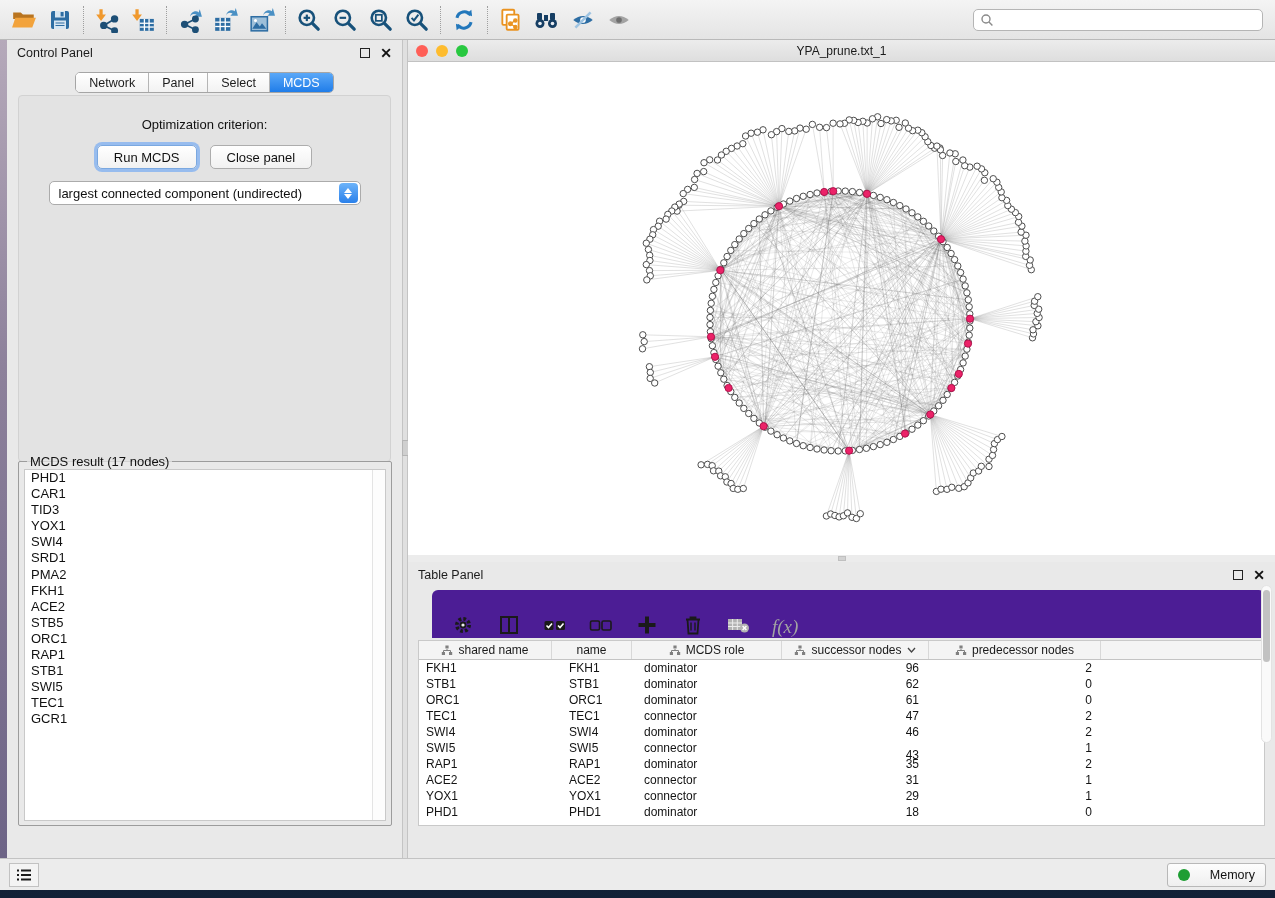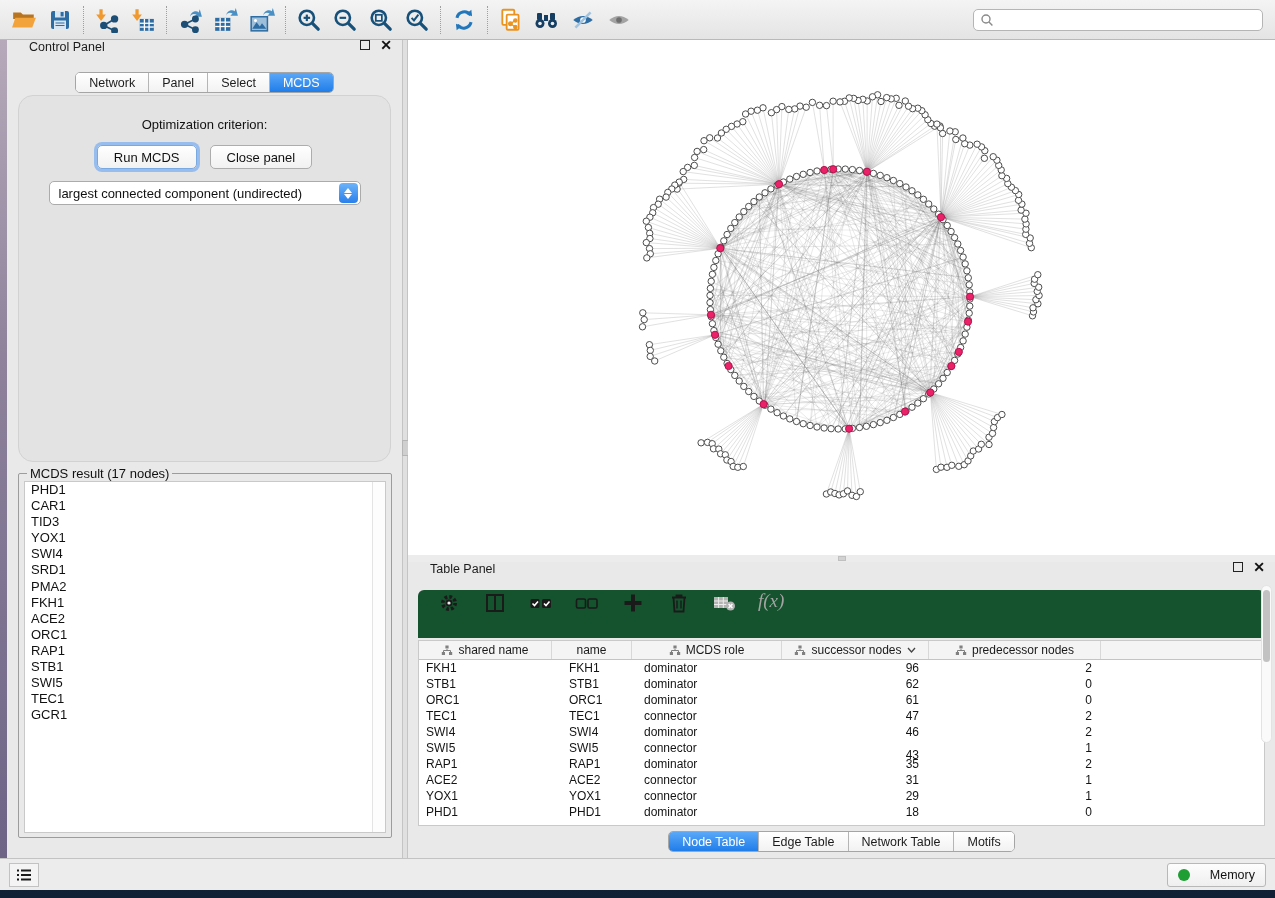--- a/index.html
+++ b/index.html
@@ -17,50 +17,50 @@
                  background:#fff; border:1px solid #b5b5b5; border-radius:5px;
                  display:flex; align-items:center; padding:0 6px; }
   #search-wrap input { border:none; outline:none; flex:1; font-size:12px; background:transparent; }
 
   
   #desk-left { position:absolute; left:0; top:40px; width:7px; height:818px;
                background:linear-gradient(180deg,#b5a9ba,#8d819b 40%,#6d6486); }
 
   
   #control-panel { position:absolute; left:7px; top:40px; width:395px; height:818px; background:#e9e9e9; }
-  .panel-header { height:26px; display:flex; padding:0 10px; font-size:12.5px; color:#1c1c1c;margin-left:12px; }
+  .panel-header { height:26px; display:flex; align-items:center; padding:0 10px; font-size:12.5px; color:#1c1c1c; }
   .panel-header .spacer { flex:1; }
   .win-float { width:10px; height:10px; border:1.6px solid #222; margin-right:10px; }
   .win-close { font-size:14px; font-weight:bold; color:#111; line-height:10px; }
 
   .seg-group { display:flex; border-radius:5px; overflow:hidden; border:1px solid #a5a5a5;
                background:#fff; height:21px; }
   .seg { padding:2px 13px; font-size:12.5px; color:#1c1c1c; background:linear-gradient(#ffffff,#f2f2f2);
          border-right:1px solid #b5b5b5; display:flex; align-items:center; }
   .seg:last-child { border-right:none; }
   .seg.active { background:linear-gradient(#5aa8f8,#207de9); color:#fff; }
 
   #cp-tabs-row { position:absolute; left:0; top:32px; width:395px; display:flex; justify-content:center; }
 
   #cp-inner { position:absolute; left:11px; top:55px; width:373px; height:367px;
-              background:#e3e3e3; border:1px solid #d2d2d2; border-radius:15px; }
+              background:#e3e3e3; border:1px solid #d2d2d2; border-radius:4px; }
   #opt-label { text-align:center; margin-top:21px; font-size:13px; color:#111; }
   #criterion-select { margin:12px auto 0 auto; width:312px; height:24px; background:#fff;
               border:1px solid #ababab; border-radius:5px; display:flex; align-items:center; position:relative; }
   #criterion-select .sel-text { flex:1; font-size:13px; color:#111; padding-left:9px; white-space:nowrap; }
   .stepper { width:19px; height:20px; margin-right:2px; border-radius:4px;
              background:linear-gradient(#6cb3f9,#2a80ea); display:flex; flex-direction:column;
              align-items:center; justify-content:center; gap:1px; }
   .stepper svg { display:block; }
   #cp-buttons { margin-top:13px; display:flex; justify-content:center; gap:13px; }
   .push-btn { height:24px; padding:0 16px; font-size:13px; color:#111; background:linear-gradient(#ffffff,#f1f1f1);
               border:1px solid #adadad; border-radius:5px; display:flex; align-items:center; }
   .push-btn.focused { box-shadow:0 0 0 3px rgba(110,168,245,.65); border-color:#7aa8e0; }
 
-  #mcds-fieldset { position:absolute; left:11px; top:426px; width:374px; height:372px;
+  #mcds-fieldset { position:absolute; left:11px; top:414px; width:374px; height:372px;
                    border:1px solid #9c9c9c; border-radius:2px; background:transparent; padding:0 5px 5px 5px; }
   #mcds-fieldset legend { font-size:13px; color:#111; padding:0 3px; margin-left:3px; }
   #mcds-list { width:100%; height:352px; background:#fff; border:1px solid #c9c9c9; overflow:hidden; position:relative; }
   #mcds-list .scroll-track { position:absolute; right:0; top:0; width:13px; height:100%; border-left:1px solid #e4e4e4; background:#fdfdfd; }
   .mcds-item { font-size:13px; color:#111; line-height:16.1px; padding-left:6px; }
 
   
   #v-split { position:absolute; left:402px; top:40px; width:6px; height:818px; background:#e0e0e0;
              border-left:1px solid #c4c4c4; border-right:1px solid #c4c4c4; }
   #v-split .handle { position:absolute; left:-1px; top:400px; width:7px; height:16px; background:#cfcfcf; border:1px solid #b5b5b5; }
@@ -70,22 +70,22 @@
   
   #network-view { position:absolute; left:408px; top:40px; width:867px; height:515px; background:#fff; }
   #nv-titlebar { height:22px; background:linear-gradient(#ececec,#dedede); border-bottom:1px solid #c2c2c2;
                  display:flex; align-items:center; position:relative; }
   .traffic { width:12px; height:12px; border-radius:50%; margin-left:8px; }
   #nv-title { position:absolute; left:0; right:0; text-align:center; font-size:12px; color:#1a1a1a; }
   #net-canvas { width:867px; height:493px; display:block; }
 
   
   #table-panel { position:absolute; left:408px; top:562px; width:867px; height:296px; background:#e9e9e9; }
-  #tp-toolbar { position:absolute; left:10px; top:28px; right:10px; height:48px; background:#14532d;
-                border-radius:6px 6px 0 0; display:flex; align-items:flex-start; gap:20px; padding-left:18px; }
+  #tp-toolbar { position:absolute; left:24px; top:28px; right:10px; height:48px; background:#4c1d95;
+                border-radius:6px 6px 0 0; display:flex; align-items:flex-end; gap:20px; padding-left:18px; }
   .tp-icon { width:26px; height:26px; display:flex; align-items:center; justify-content:center; }
   .fx-label { font-family:"Liberation Serif",serif; font-style:italic; font-size:19px; color:#a3a3a3; }
 
   #node-table { position:absolute; left:10px; top:78px; width:847px; height:186px; background:#fff;
                 border:1px solid #c9c9c9; overflow:hidden; }
   #nt-header { display:flex; height:19px; background:#f4f4f4; border-bottom:1px solid #c4c4c4; }
   .th { display:flex; align-items:center; justify-content:center; gap:5px; font-size:12px; color:#1a1a1a;
         border-right:1px solid #d8d8d8; height:100%; }
   .tr { display:flex; height:16px; align-items:center; }
   .td { font-size:12px; color:#141414; height:100%; display:flex; align-items:center; }
@@ -320,35 +320,42 @@
         <div class="scroll-track"></div>
       <div class="mcds-item">PHD1</div>
           <div class="mcds-item">CAR1</div>
           <div class="mcds-item">TID3</div>
           <div class="mcds-item">YOX1</div>
           <div class="mcds-item">SWI4</div>
           <div class="mcds-item">SRD1</div>
           <div class="mcds-item">PMA2</div>
           <div class="mcds-item">FKH1</div>
           <div class="mcds-item">ACE2</div>
+          <div class="mcds-item">STB5</div>
           <div class="mcds-item">ORC1</div>
           <div class="mcds-item">RAP1</div>
           <div class="mcds-item">STB1</div>
           <div class="mcds-item">SWI5</div>
           <div class="mcds-item">TEC1</div>
           <div class="mcds-item">GCR1</div>
         </div>
     </fieldset>
   </div>
 
   <div id="v-split">
       <div class="handle"></div>
     </div>
 
   <div id="network-view">
+    <div id="nv-titlebar">
+      <span class="traffic" style="background:#ff5f57"></span>
+      <span class="traffic" style="background:#febc2e"></span>
+      <span class="traffic" style="background:#28c840"></span>
+      <span id="nv-title">YPA_prune.txt_1</span>
+    </div>
     <svg id="net-canvas" viewBox="0 0 867 493">
         <g stroke="#6e6e6e" stroke-width="0.7" fill="none">
           <line x1="371.0" y1="144.2" x2="312.8" y2="310.8" stroke-opacity="0.22"></line>
           <line x1="371.0" y1="144.2" x2="351.3" y2="157.0" stroke-opacity="0.22"></line>
           <line x1="371.0" y1="144.2" x2="549.8" y2="204.0" stroke-opacity="0.22"></line>
           <line x1="371.0" y1="144.2" x2="557.2" y2="223.9" stroke-opacity="0.22"></line>
           <line x1="371.0" y1="144.2" x2="558.9" y2="230.8" stroke-opacity="0.22"></line>
           <line x1="371.0" y1="144.2" x2="562.0" y2="259.0" stroke-opacity="0.22"></line>
           <line x1="371.0" y1="144.2" x2="543.1" y2="191.5" stroke-opacity="0.22"></line>
           <line x1="371.0" y1="144.2" x2="357.0" y2="152.8" stroke-opacity="0.22"></line>
@@ -1456,28 +1463,20 @@
             <div class="td" style="width: 150px; padding-left: 12px;">dominator</div>
             <div class="td num" style="width: 147px; padding-right: 10px;">18</div>
             <div class="td num" style="width: 172px; padding-right: 9px;">0</div>
           </div>
         </div>
     </div>
     <div id="nt-scroll">
       <div id="nt-thumb"></div>
     </div>
 
-    <div id="tp-tabs-row">
-      <div class="seg-group">
-          <span class="seg active">Node Table</span>
-          <span class="seg">Edge Table</span>
-          <span class="seg">Network Table</span>
-          <span class="seg">Motifs</span>
-        </div>
-    </div>
   </div>
 
   <div id="status-bar">
     <div id="list-btn">
       <svg width="16" height="14" viewBox="0 0 16 14">
         <g stroke="#1a1a1a" stroke-width="2">
             <line x1="5" y1="2.5" x2="15" y2="2.5"></line>
             <line x1="5" y1="7" x2="15" y2="7"></line>
             <line x1="5" y1="11.5" x2="15" y2="11.5"></line>
           </g>

